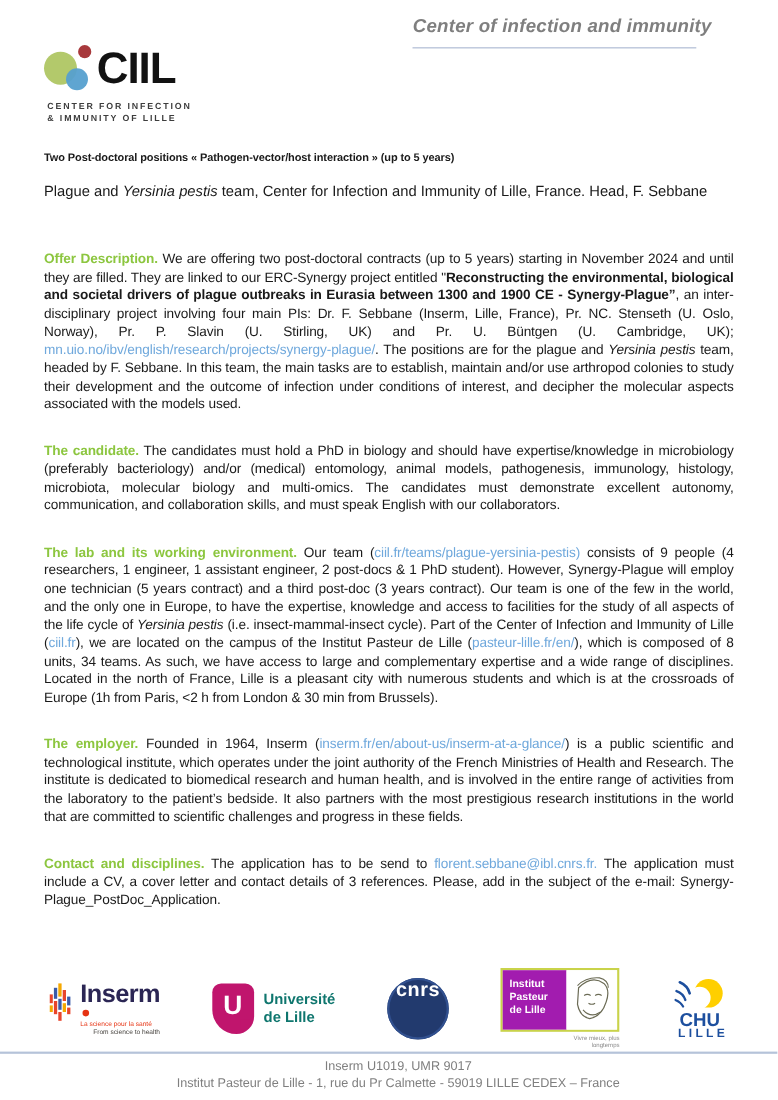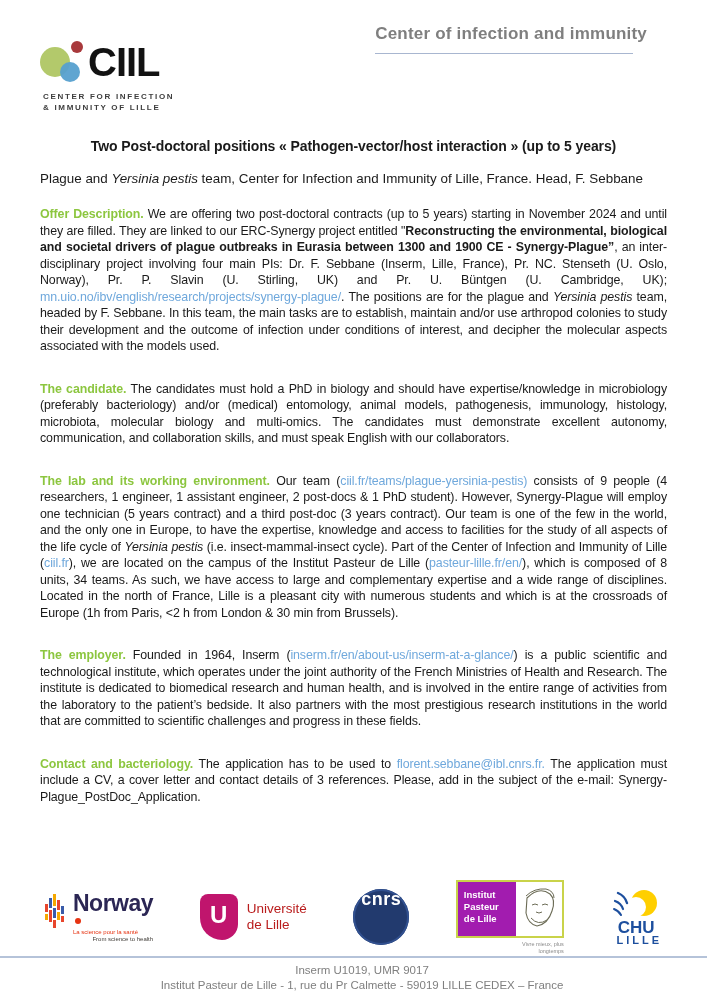--- a/index.html
+++ b/index.html
@@ -1,59 +1,59 @@
 <!DOCTYPE html>
 <html><head>
 <meta charset="utf-8">
 <style>
   html,body { margin:0; padding:0; background:#ffffff; }
   body { width:707px; height:1000px; font-family:"Liberation Sans", sans-serif; color:#1a1a1a; }
   .page { position:relative; width:707px; height:1000px; background:#fff; overflow:hidden; }
 
   
   .header { position:relative; height:116px; }
-  .center-label { position:absolute; top:24px; right:60px; text-align:left; }
+  .center-label { position:absolute; top:14px; right:60px; text-align:left;font-style:italic; }
   .center-label .txt { font-size:17px; font-weight:bold; color:#7f7f7f; letter-spacing:0.2px; }
   .center-label .rule { margin-top:9px; height:1px; background:#a8b6d0; width:258px; }
 
   .ciil { position:absolute; left:40px; top:38px; }
   .ciil-top { display:flex; align-items:center; }
   .dots { position:relative; width:46px; height:48px; }
   .dot-green { position:absolute; left:0; top:9px; width:30px; height:30px; border-radius:50%; background:#b3c96b; }
   .dot-blue  { position:absolute; left:20px; top:24px; width:20px; height:20px; border-radius:50%; background:#56a0cf; opacity:.95; }
   .dot-red   { position:absolute; left:31px; top:3px; width:12px; height:12px; border-radius:50%; background:#a8393c; }
   .ciil-word { font-size:40px; font-weight:bold; color:#121212; line-height:40px; margin-left:2px; letter-spacing:-1px; }
   .ciil-sub { margin-top:5px; margin-left:3px; font-size:8px; font-weight:bold; letter-spacing:1.7px; color:#3d3d3d; line-height:11px; }
 
   
   .content { padding:0 40px; }
-  .title { font-size:14px; font-weight:bold; margin-top:22px; letter-spacing:-0.1px;text-align:center; }
+  .title { font-size:10px; font-weight:bold; margin-top:22px; letter-spacing:-0.1px; }
   .subtitle { font-size:13.4px; margin-top:17px; }
   .para { font-size:12.4px; line-height:16.5px; letter-spacing:-0.1px; text-align:justify; margin:26px 0 0 0; }
-  .para.first { margin-top:20px; }
+  .para.first { margin-top:46px; }
   .h { color:#8cc63f; font-weight:bold; }
   .b { font-weight:bold; }
   .i { font-style:italic; }
   .link { color:#6fa8dc; text-decoration:none; cursor:pointer; }
 
   
   .logos { position:absolute; left:45px; right:45px; top:881px; height:72px; display:flex; align-items:center; justify-content:space-between; }
 
   .logo-inserm { display:flex; align-items:flex-start; gap:6px; }
   .inserm-right { display:flex; flex-direction:column; }
   .inserm-word { font-size:23px; font-weight:bold; color:#2b2654; line-height:23px; letter-spacing:-0.5px; }
   .inserm-dot { width:6px; height:6px; border-radius:50%; background:#e63312; margin:3px 0 5px 2px; }
   .inserm-tag1 { font-size:6px; color:#e63312; line-height:7px; }
   .inserm-tag2 { font-size:6px; color:#44403c; line-height:7px; text-align:right; }
 
   .logo-udl { display:flex; align-items:center; gap:9px; }
   .udl-mark { position:relative; width:38px; height:46px; background:#c0156d; border-radius:8px 8px 16px 22px; display:flex; align-items:center; justify-content:center; }
   .udl-mark .u { color:#fff; font-size:24px; font-weight:bold; margin-top:-4px; }
   .udl-notch { position:absolute; right:3px; bottom:4px; width:9px; height:9px; background:#c0156d; border-radius:0 0 6px 0; }
-  .udl-text { font-size:13.5px; color:#b91c1c; line-height:16px; }
+  .udl-text { font-size:13.5px; color:#0f766e; line-height:16px;font-weight:bold; }
 
   .logo-cnrs { width:56px; height:56px; border-radius:50%; background:#223a6e; display:flex; align-items:flex-start; justify-content:center; box-shadow:inset 0 0 0 2px #31508f; }
   .cnrs-word { color:#ffffff; font-weight:bold; font-size:18px; letter-spacing:0.5px; }
 
   .logo-ipl { display:flex; flex-direction:column; align-items:flex-end; }
   .ipl-box { display:flex; border:2px solid #c9d34a; background:#fff; }
   .ipl-left { background:#a21caf; color:#fff; font-size:9.5px; font-weight:bold; padding:7px 6px; line-height:12px; width:46px; }
   .ipl-right { width:46px; height:54px; background:#fff; }
   .ipl-tag { font-size:5.5px; color:#8a8a8a; margin-top:3px; text-align:right; line-height:6.5px; width:52px; }
 
@@ -107,42 +107,42 @@
 
     <p class="para">
       <span class="h">The lab and its working environment.</span><span>  Our team (</span><span class="link">ciil.fr/teams/plague-yersinia-pestis)</span><span> consists of 9 people (4 researchers, 1 engineer, 1 assistant engineer, 2 post-docs &amp; 1 PhD student). However, Synergy-Plague will employ one technician (5 years contract) and a third post-doc (3 years contract).  Our team is one of the few in the world, and the only one in Europe, to have the expertise, knowledge and access to facilities for the study of all aspects of the life cycle of </span><span class="i">Yersinia pestis</span><span> (i.e. insect-mammal-insect cycle). Part of the Center of Infection and Immunity of Lille (</span><span class="link">ciil.fr</span><span>), we are located on the campus of the Institut Pasteur de Lille (</span><span class="link">pasteur-lille.fr/en/</span><span>), which is composed of 8 units, 34 teams. As such, we have access to large and complementary expertise and a wide range of disciplines. Located in the north of France, Lille is a pleasant city with numerous students and which is at the crossroads of Europe (1h from Paris, &lt;2 h from London &amp; 30 min  from Brussels).</span>
     </p>
 
     <p class="para">
       <span class="h">The employer.</span><span> Founded in 1964, Inserm (</span><span class="link">inserm.fr/en/about-us/inserm-at-a-glance/</span><span>) is a public scientific and technological institute, which operates under the joint authority of the French Ministries of Health and Research. The institute is dedicated to biomedical research and human health, and is involved in the entire range of activities from the laboratory to the patient’s bedside. It also partners with the most prestigious research institutions in the world that are committed to scientific challenges and progress in these fields.</span>
     </p>
 
     <p class="para">
-      <span class="h">Contact and bacteriology.</span><span> The application has to be used to </span><span class="link">florent.sebbane@ibl.cnrs.fr.</span><span> The application must include a CV, a cover letter and contact details of 3 references. Please, add in the subject of the e-mail: Synergy-Plague_PostDoc_Application.</span>
+      <span class="h">Contact and disciplines.</span><span> The application has to be send to </span><span class="link">florent.sebbane@ibl.cnrs.fr.</span><span> The application must include a CV, a cover letter and contact details of 3 references. Please, add in the subject of the e-mail: Synergy-Plague_PostDoc_Application.</span>
     </p>
   </div>
 
   <div class="logos">
 
     <div class="logo-inserm">
       <svg width="22" height="40" viewBox="0 0 22 40">
         <rect x="0" y="12" width="3" height="8" fill="#e8452c"></rect>
         <rect x="0" y="22" width="3" height="6" fill="#f5a800"></rect>
         <rect x="4" y="6" width="3" height="10" fill="#3a5ba9"></rect>
         <rect x="4" y="18" width="3" height="12" fill="#e8452c"></rect>
         <rect x="8" y="2" width="3" height="12" fill="#f5a800"></rect>
         <rect x="8" y="16" width="3" height="10" fill="#3a5ba9"></rect>
         <rect x="8" y="28" width="3" height="8" fill="#e8452c"></rect>
         <rect x="12" y="8" width="3" height="10" fill="#e8452c"></rect>
         <rect x="12" y="20" width="3" height="8" fill="#f5a800"></rect>
         <rect x="16" y="14" width="3" height="8" fill="#3a5ba9"></rect>
         <rect x="16" y="24" width="3" height="6" fill="#e8452c"></rect>
       </svg>
       <div class="inserm-right">
-        <div class="inserm-word">Norway</div>
+        <div class="inserm-word">Inserm</div>
         <div class="inserm-dot"></div>
         <div class="inserm-tag1">La science pour la santé</div>
         <div class="inserm-tag2">From science to health</div>
       </div>
     </div>
 
     <div class="logo-udl">
       <div class="udl-mark">
         <span class="u">U</span>
         <span class="udl-notch"></span>

